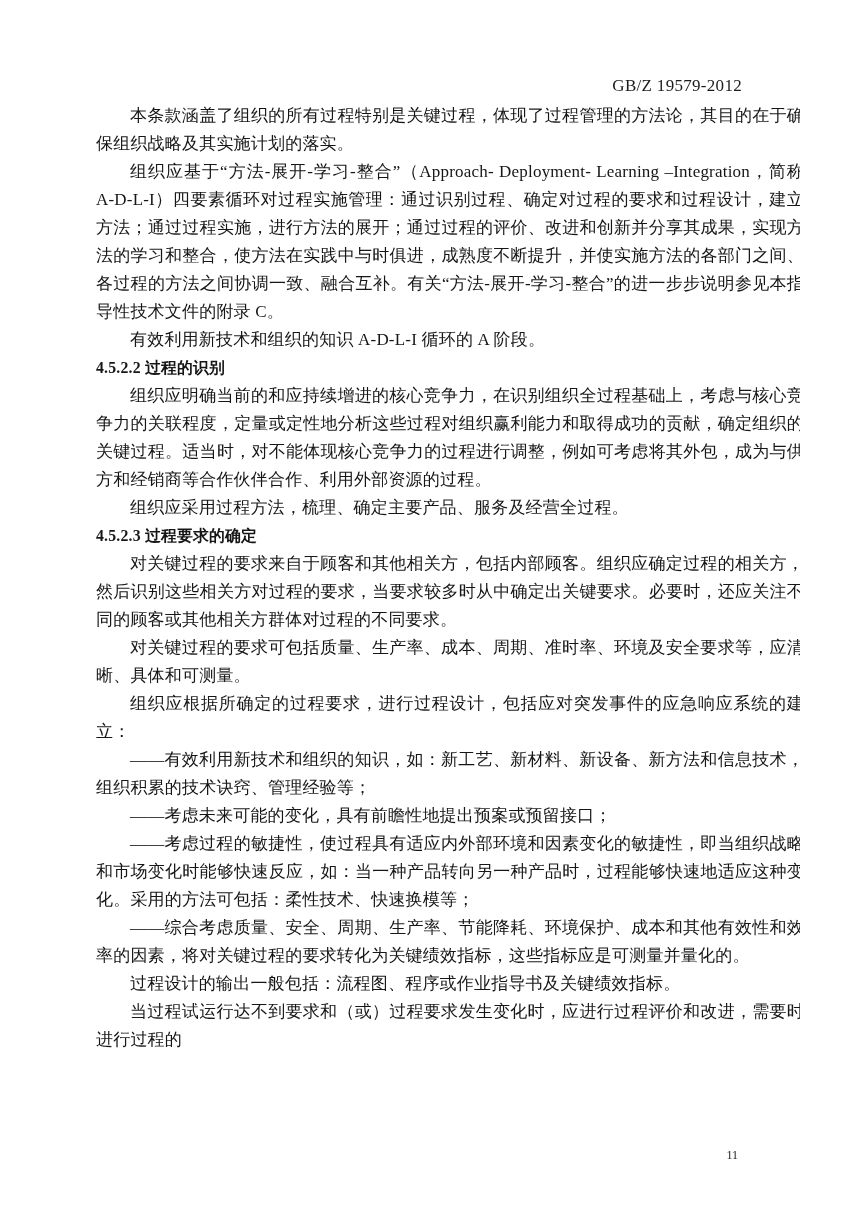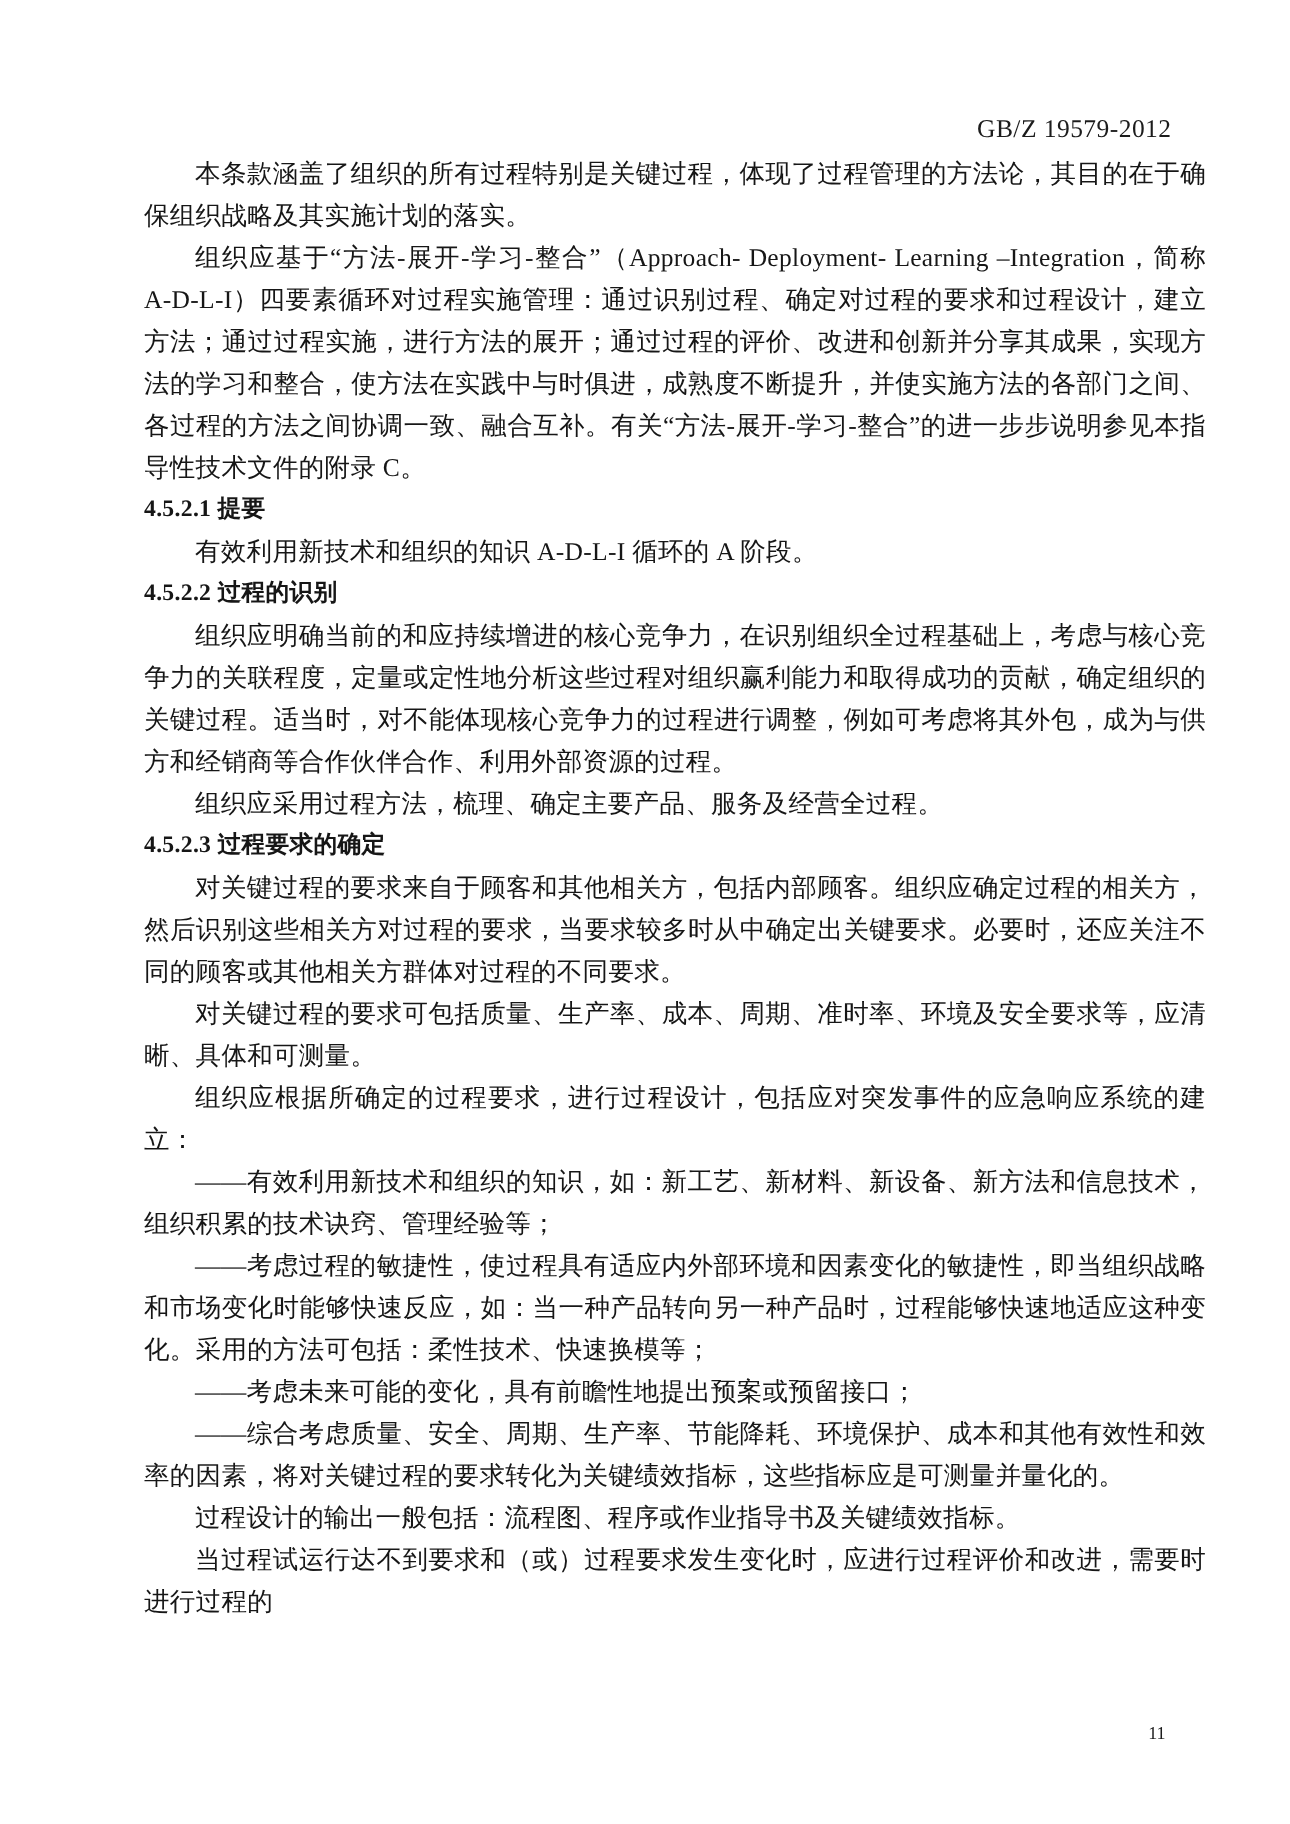--- a/index.html
+++ b/index.html
@@ -8,21 +8,20 @@
     background: #ffffff;
   }
   .page {
     position: relative;
     width: 800px;
     height: 1216px;
     background: #ffffff;
     font-family: "Liberation Serif", "DejaVu Serif", serif;
     color: #161616;
     overflow: hidden;
-    padding-left: 39px;
   }
   .doc-header {
     position: absolute;
     top: 76px;
     right: 58px;
     font-size: 17px;
     letter-spacing: 0.3px;
     color: #1c1c1c;
   }
   .doc-body {
@@ -58,31 +57,30 @@
 </style>
 </head>
 <body>
 
 <div class="page">
   <div class="doc-header">GB/Z 19579-2012</div>
 
   <main class="doc-body">
     <p class="para">本条款涵盖了组织的所有过程特别是关键过程，体现了过程管理的方法论，其目的在于确保组织战略及其实施计划的落实。</p>
     <p class="para">组织应基于“方法-展开-学习-整合”（Approach- Deployment- Learning –Integration，简称 A-D-L-I）四要素循环对过程实施管理：通过识别过程、确定对过程的要求和过程设计，建立方法；通过过程实施，进行方法的展开；通过过程的评价、改进和创新并分享其成果，实现方法的学习和整合，使方法在实践中与时俱进，成熟度不断提升，并使实施方法的各部门之间、各过程的方法之间协调一致、融合互补。有关“方法-展开-学习-整合”的进一步步说明参见本指导性技术文件的附录 C。</p>
-    <h3 class="heading">4.5.2.1 提要</h3>
     <p class="para">有效利用新技术和组织的知识 A-D-L-I 循环的 A 阶段。</p>
     <h3 class="heading">4.5.2.2 过程的识别</h3>
     <p class="para">组织应明确当前的和应持续增进的核心竞争力，在识别组织全过程基础上，考虑与核心竞争力的关联程度，定量或定性地分析这些过程对组织赢利能力和取得成功的贡献，确定组织的关键过程。适当时，对不能体现核心竞争力的过程进行调整，例如可考虑将其外包，成为与供方和经销商等合作伙伴合作、利用外部资源的过程。</p>
     <p class="para">组织应采用过程方法，梳理、确定主要产品、服务及经营全过程。</p>
     <h3 class="heading">4.5.2.3 过程要求的确定</h3>
     <p class="para">对关键过程的要求来自于顾客和其他相关方，包括内部顾客。组织应确定过程的相关方，然后识别这些相关方对过程的要求，当要求较多时从中确定出关键要求。必要时，还应关注不同的顾客或其他相关方群体对过程的不同要求。</p>
     <p class="para">对关键过程的要求可包括质量、生产率、成本、周期、准时率、环境及安全要求等，应清晰、具体和可测量。</p>
     <p class="para">组织应根据所确定的过程要求，进行过程设计，包括应对突发事件的应急响应系统的建立：</p>
     <p class="para">——有效利用新技术和组织的知识，如：新工艺、新材料、新设备、新方法和信息技术，组织积累的技术诀窍、管理经验等；</p>
+    <p class="para">——考虑未来可能的变化，具有前瞻性地提出预案或预留接口；</p>
     <p class="para">——考虑过程的敏捷性，使过程具有适应内外部环境和因素变化的敏捷性，即当组织战略和市场变化时能够快速反应，如：当一种产品转向另一种产品时，过程能够快速地适应这种变化。采用的方法可包括：柔性技术、快速换模等；</p>
-    <p class="para">——考虑未来可能的变化，具有前瞻性地提出预案或预留接口；</p>
     <p class="para">——综合考虑质量、安全、周期、生产率、节能降耗、环境保护、成本和其他有效性和效率的因素，将对关键过程的要求转化为关键绩效指标，这些指标应是可测量并量化的。</p>
     <p class="para">过程设计的输出一般包括：流程图、程序或作业指导书及关键绩效指标。</p>
     <p class="para">当过程试运行达不到要求和（或）过程要求发生变化时，应进行过程评价和改进，需要时进行过程的</p>
   </main>
 
   <div class="doc-footer">11</div>
 </div>
 
 </body></html>

